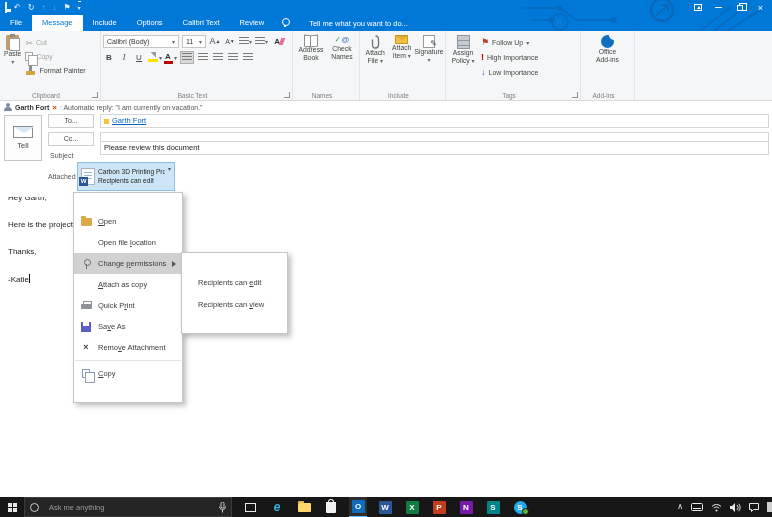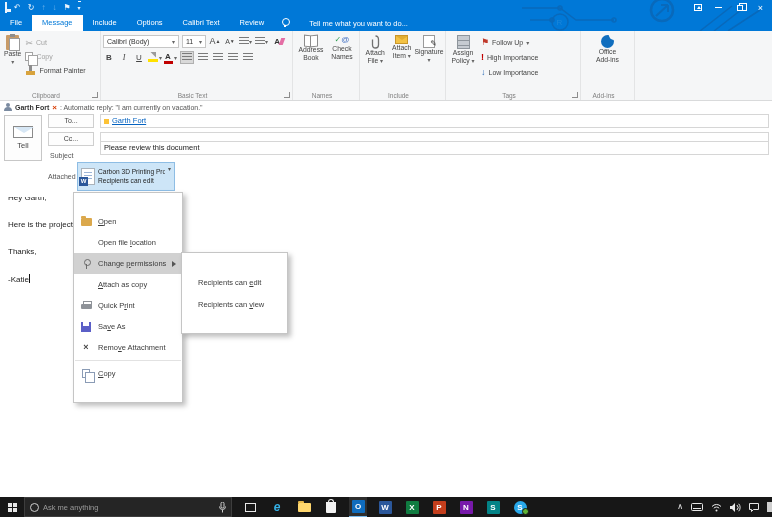--- a/index.html
+++ b/index.html
@@ -142,21 +142,21 @@
   .m-save::before{content:"";position:absolute;left:2px;top:0;width:6px;height:4px;background:#fff;}
   .m-remove{font-size:9px;font-weight:bold;color:#444;line-height:9px;}
   .m-copy{width:8px;height:9px;border:1px solid #8a9bb5;background:#fff;position:relative;}
   .m-copy::before{content:"";position:absolute;left:2px;top:2px;width:8px;height:9px;border:1px solid #8a9bb5;background:#fff;}
 
   
   .taskbar{position:absolute;left:0;bottom:0;right:0;height:20px;background:#171717;display:flex;align-items:center;z-index:60;}
   .startbtn{width:24px;height:20px;display:flex;align-items:center;justify-content:center;}
   .winlogo{width:9px;height:9px;display:grid;grid-template-columns:4px 4px;grid-template-rows:4px 4px;gap:1px;}
   .winlogo span{background:#e8e8e8;}
-  .searchbox{width:208px;height:20px;background:#252525;border:1px solid #3d3d3d;display:flex;align-items:center;gap:4px;padding:0 5px;color:#9a9a9a;font-size:7.5px;}
+  .searchbox{width:208px;height:20px;background:#252525;border:1px solid #3d3d3d;display:flex;align-items:center;gap:10px;padding:0 5px;color:#9a9a9a;font-size:7.5px;}
   .cortana{width:9px;height:9px;border:1.5px solid #cfcfcf;border-radius:50%;flex:none;}
   .mic{margin-left:auto;flex:none;}
   .tbicons{display:flex;align-items:center;gap:9px;margin-left:9px;}
   .tbi{width:18px;height:20px;display:flex;align-items:center;justify-content:center;cursor:default;}
   .tbi.active{background:rgba(255,255,255,.10);border-bottom:1px solid #76b9ed;}
   .tile{width:13px;height:13px;border-radius:1px;color:#fff;font-size:8px;font-weight:bold;text-align:center;line-height:13px;}
   .i-taskview{width:11px;height:9px;border:1px solid #e8e8e8;position:relative;}
   .i-edge{color:#35b2e8;font-size:12px;font-weight:bold;line-height:12px;font-style:italic;}
   .i-folderexp{width:13px;height:9px;background:#ffd76e;border-radius:1px;position:relative;}
   .i-folderexp::before{content:"";position:absolute;left:0;top:-2px;width:6px;height:2px;background:#e8b94a;border-radius:1px 1px 0 0;}

